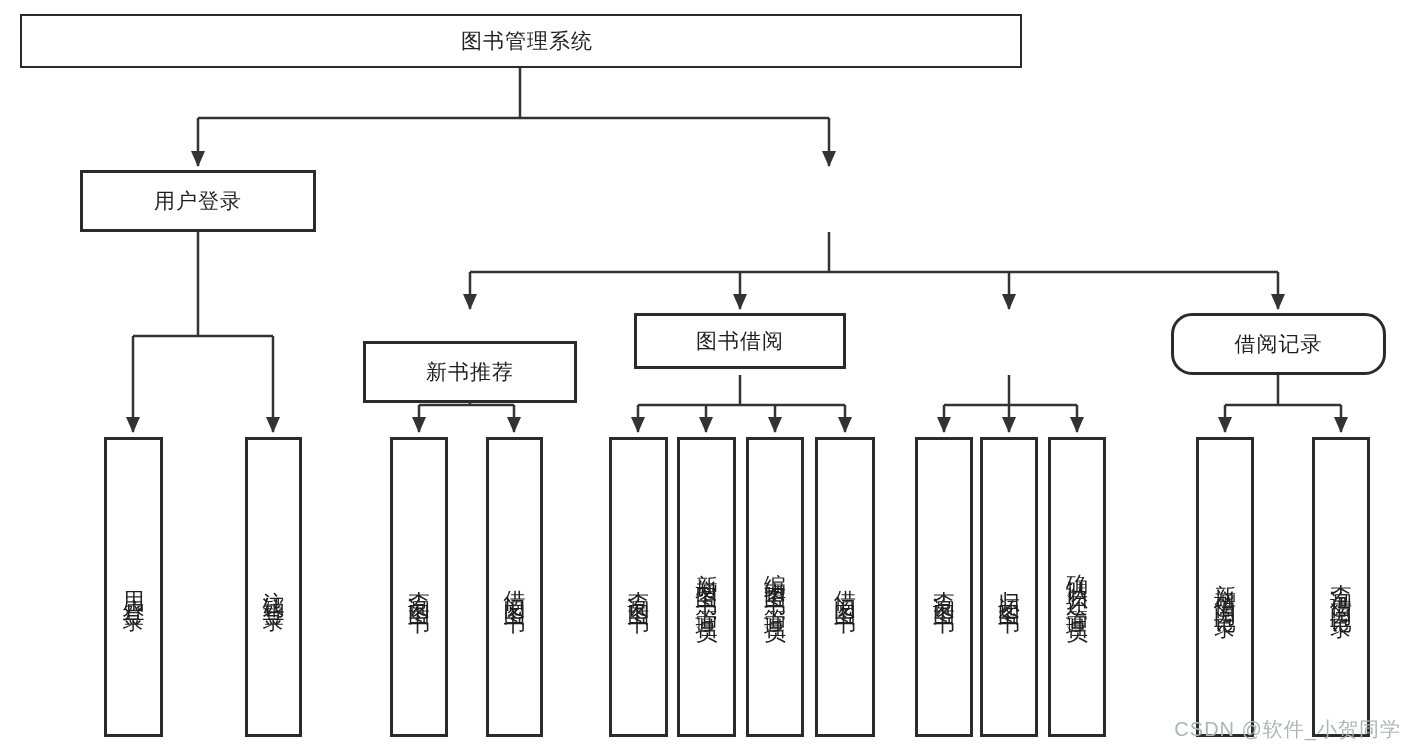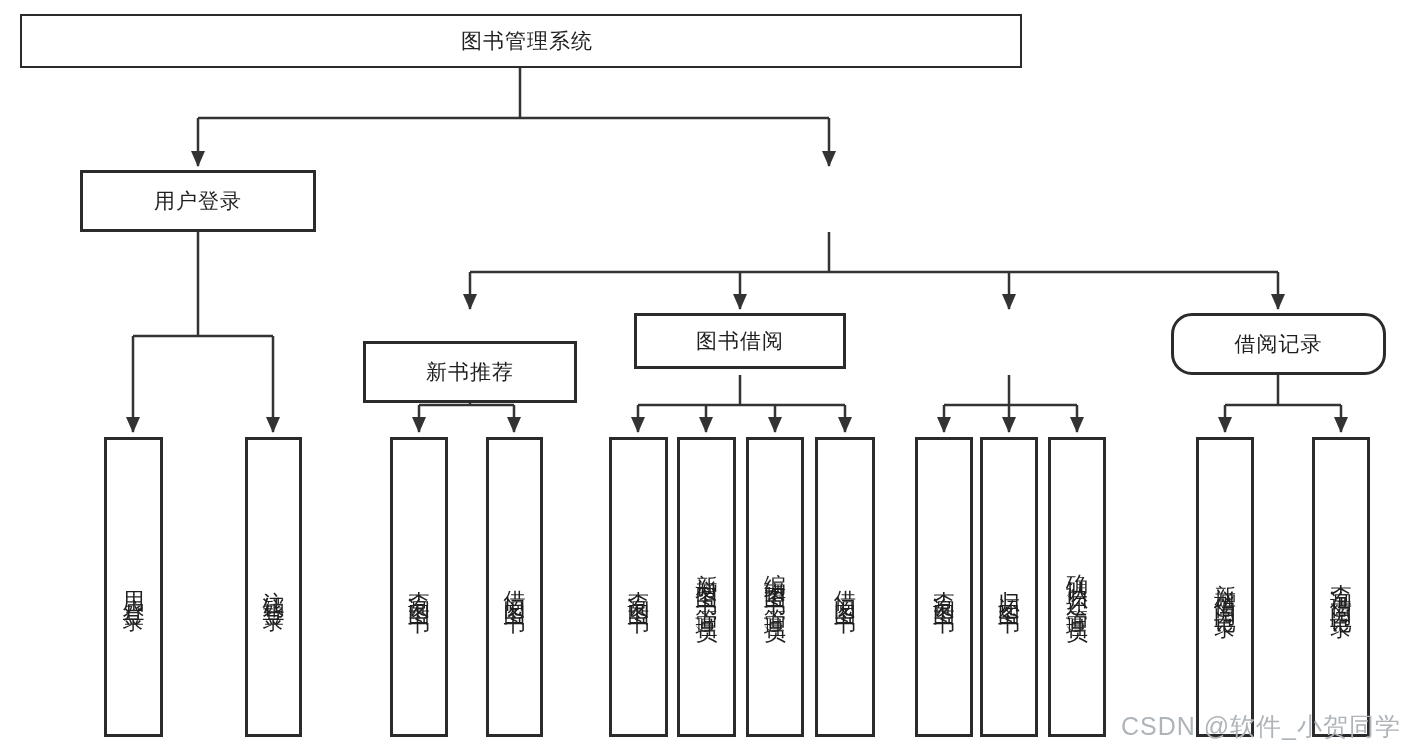--- a/index.html
+++ b/index.html
@@ -53,21 +53,21 @@
     letter-spacing: 7px;
     color: #1f1f1f;
     line-height: 1;
     white-space: nowrap;
   }
   #watermark {
     position: absolute;
     z-index: 3;
     right: 4px;
     bottom: 4px;
-    font-size: 25px;
+    font-size: 20px;
     color: #aeb4b9;
     letter-spacing: 1px;
     pointer-events: none;
   }
 </style>
 </head>
 <body>
 
 <div id="canvas">
 

